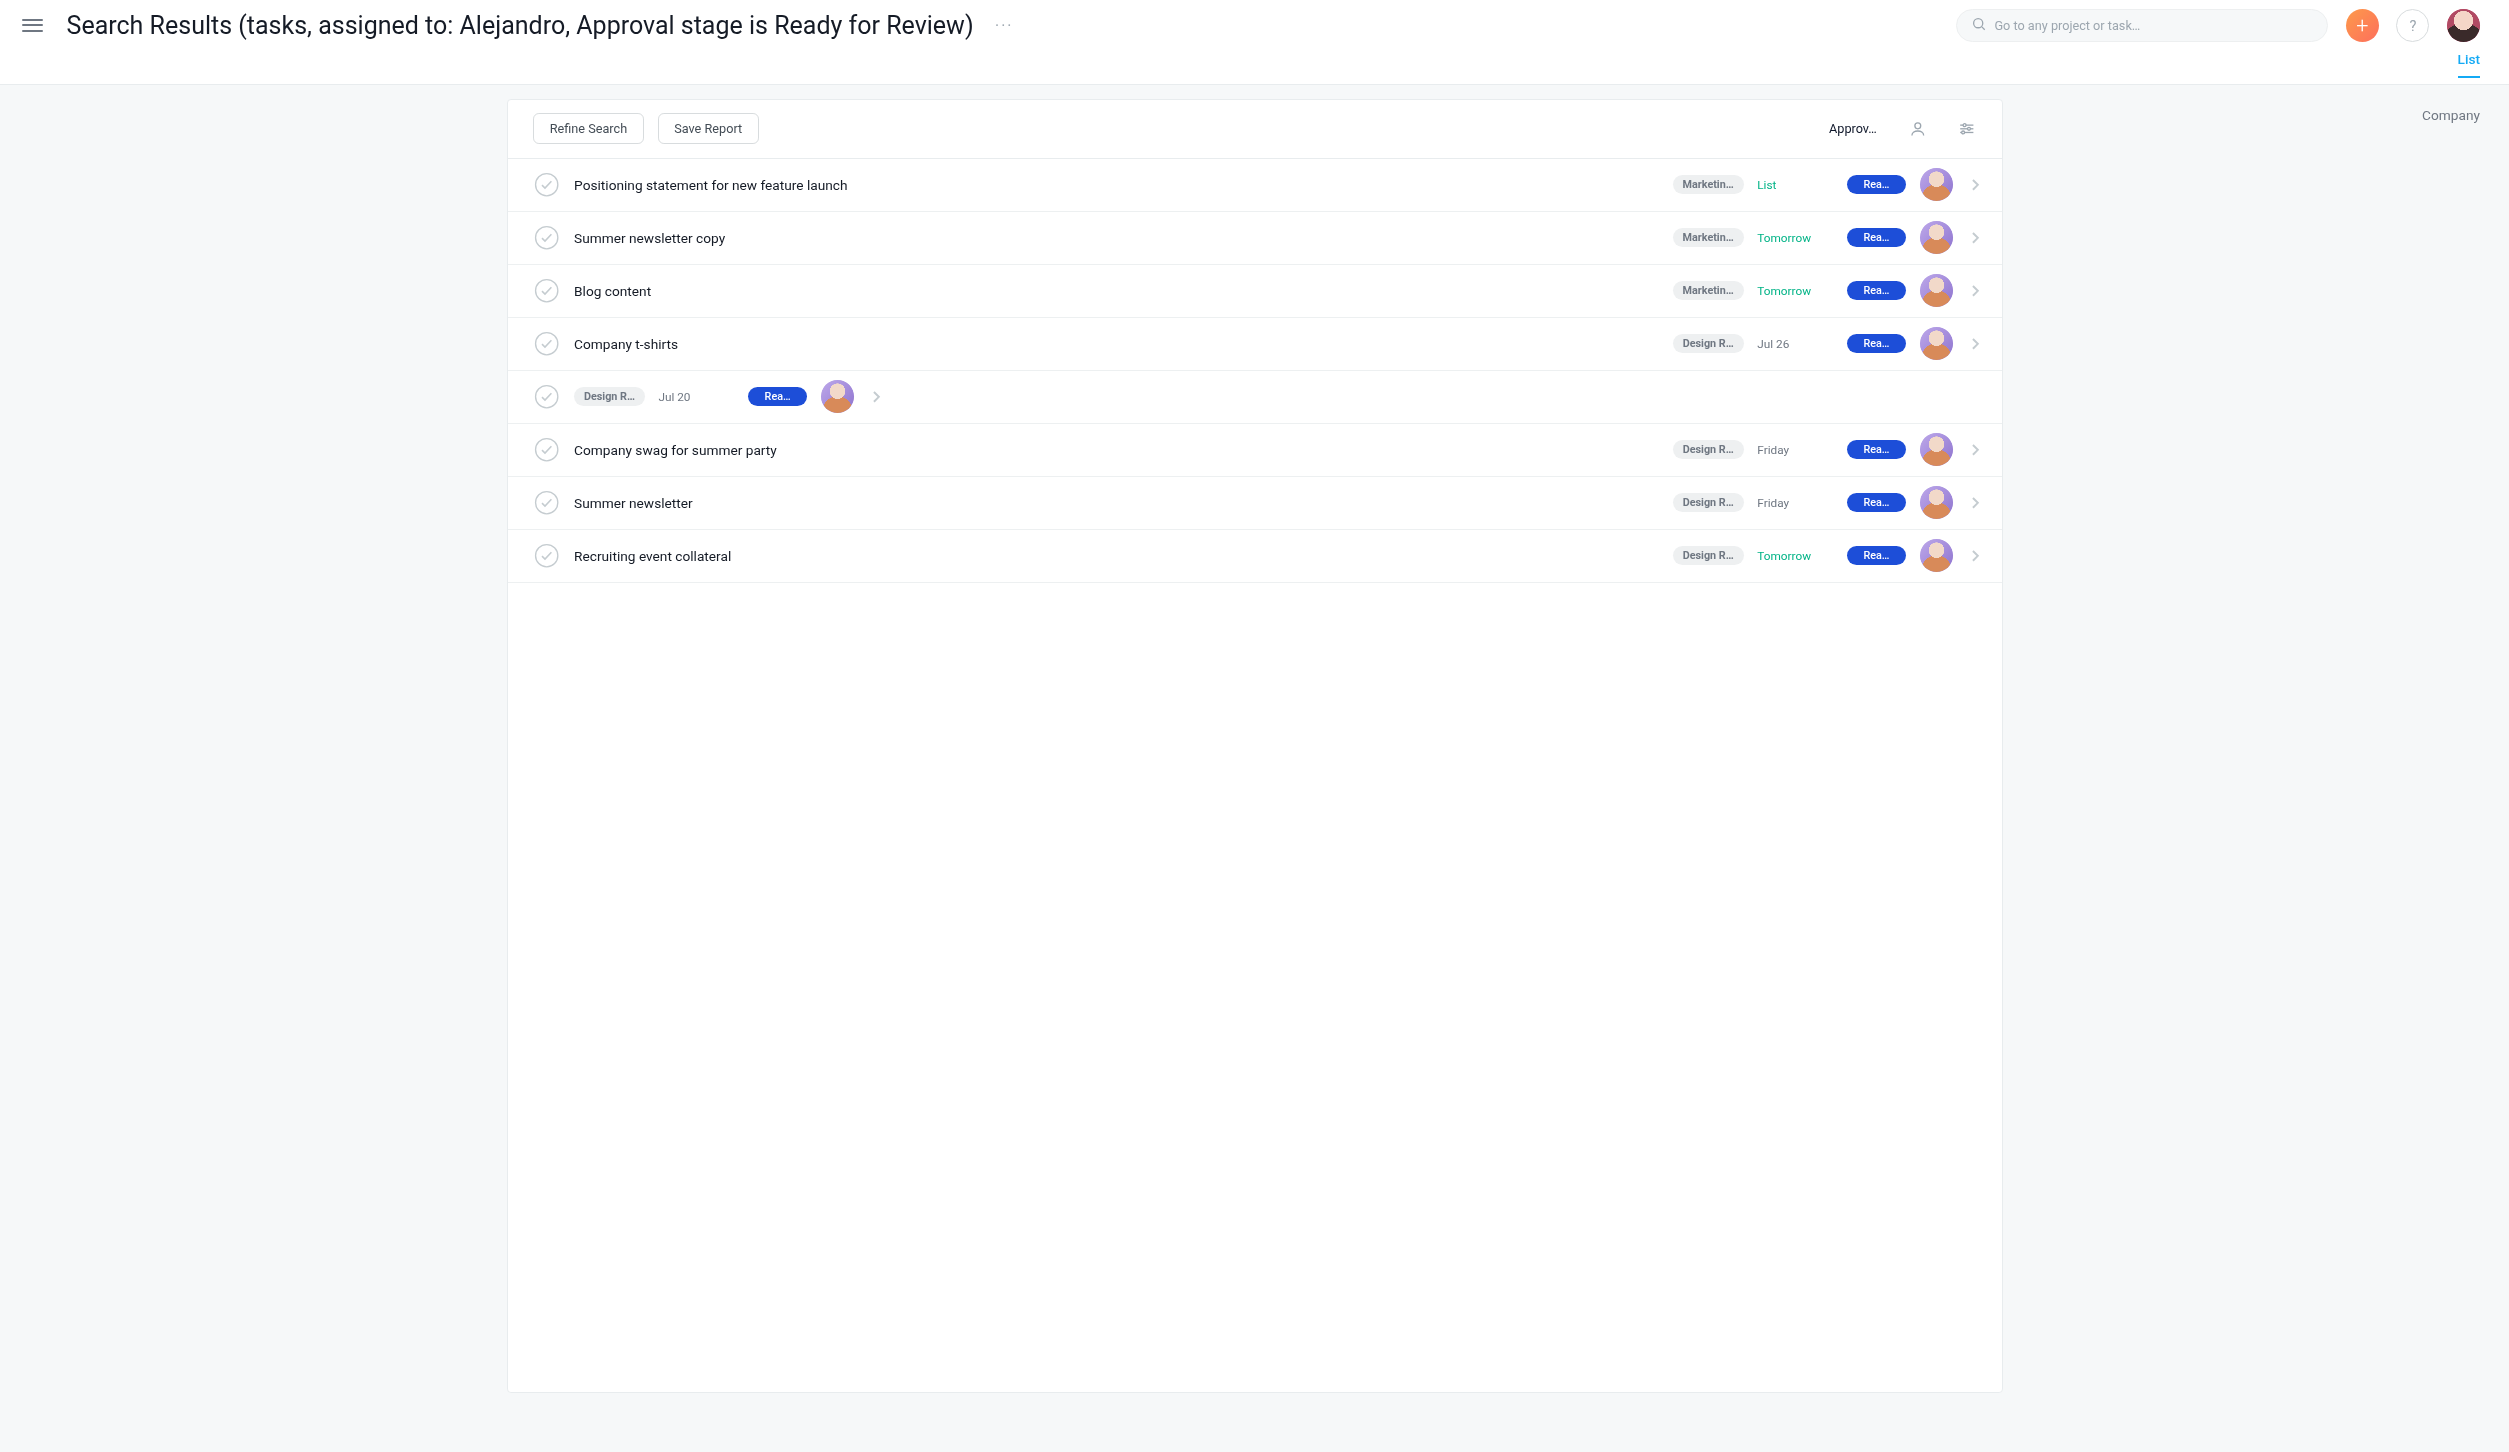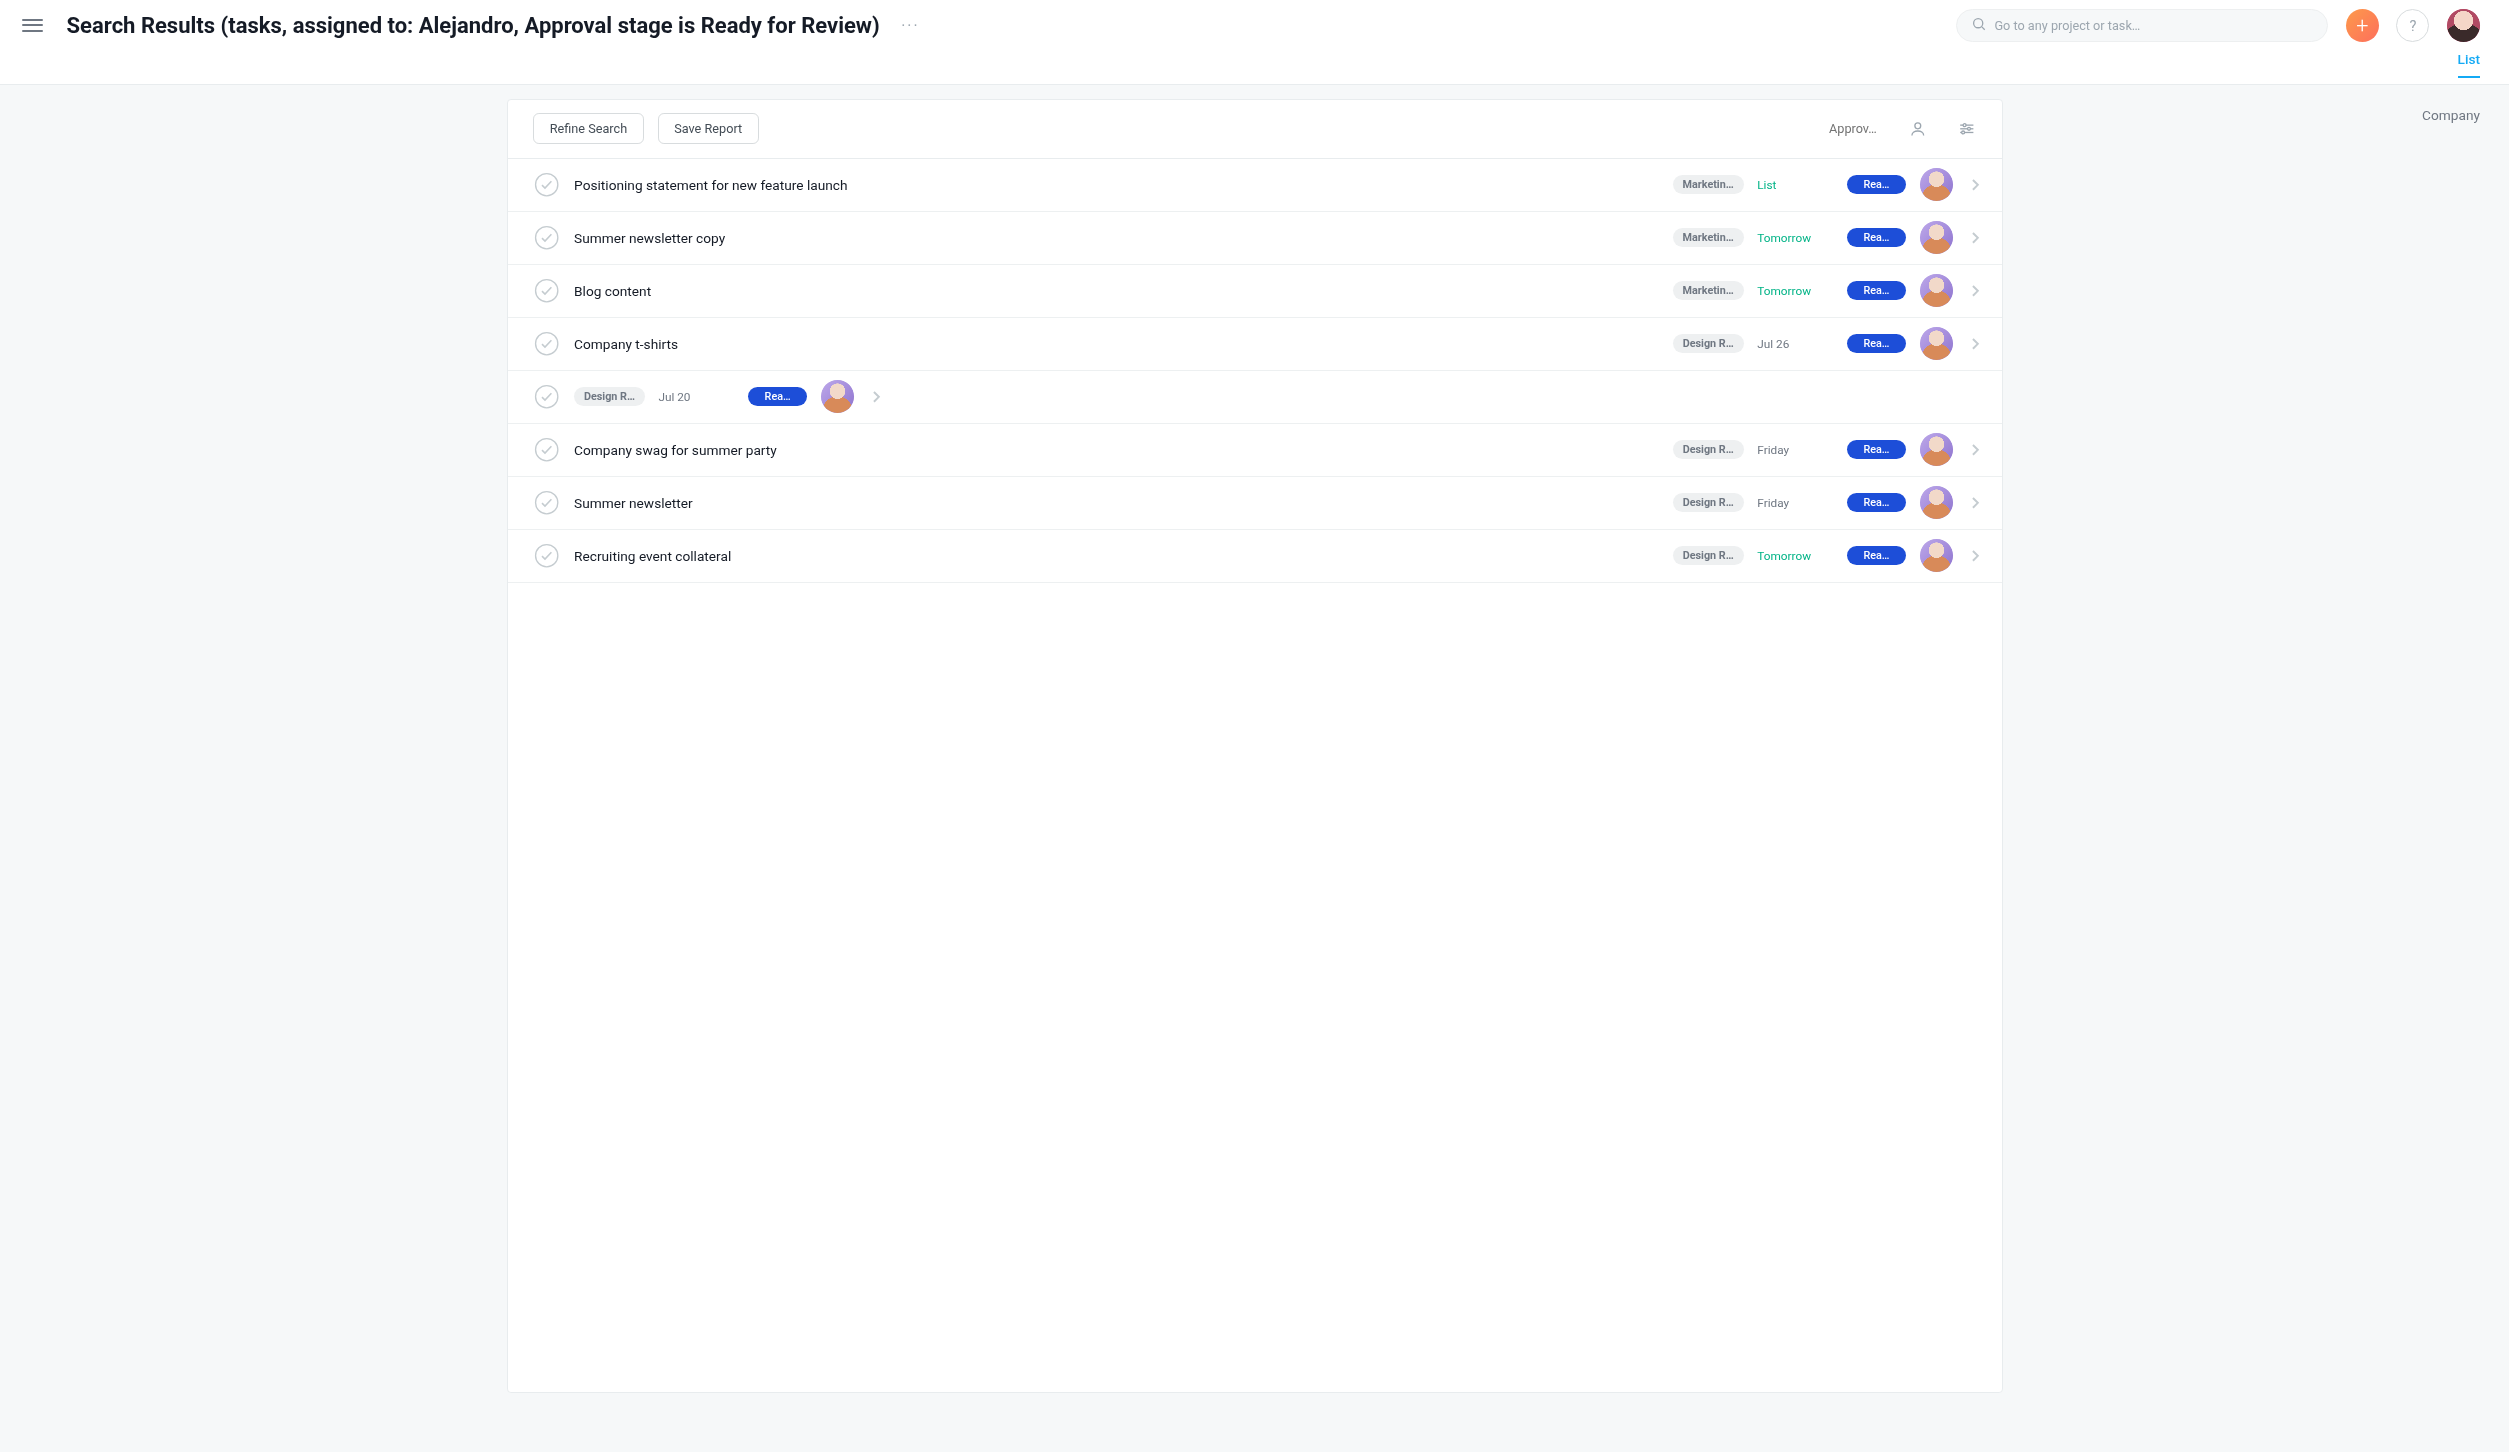--- a/index.html
+++ b/index.html
@@ -3,21 +3,21 @@
   <meta charset="utf-8">
   <style>
     * { margin:0; padding:0; box-sizing:border-box; font-family:-apple-system,BlinkMacSystemFont,"Segoe UI",Roboto,Helvetica,Arial,sans-serif; }
     body { background:#f6f8f9; color:#151b26; font-size:12.7px; }
 
     
     .topbar { background:#fff; border-bottom:1px solid #e8ecee; padding:0 29px 0 21.6px; }
     .topbar-row1 { display:flex; align-items:center; height:51px; gap:17.6px; }
     .hamburger { width:27.4px; height:27.4px; display:flex; flex-direction:column; justify-content:center; gap:3.9px; cursor:pointer; }
     .hamburger span { height:2px; background:#6f7782; border-radius:1px; width:21.6px; }
-    .page-title { font-size:22px; font-weight:700; color:#151b26; white-space:nowrap; }
+    .page-title { font-size:25px; font-weight:400; color:#151b26; white-space:nowrap; }
     .title-more { color:#9ca6af; font-size:15.7px; letter-spacing:2px; cursor:pointer; padding:2px 3.9px; }
     .topbar-spacer { flex:1; }
     .search-box { position:relative; width:372px; height:33px; background:#f6f8f9; border:1px solid #edeff0; border-radius:16.7px; display:flex; align-items:center; padding:0 13.7px; }
     .search-box svg { flex-shrink:0; }
     .search-box input { border:none; background:transparent; outline:none; font-size:12.7px; color:#6f7782; margin-left:7.8px; width:100%; }
     .search-box input::placeholder { color:#9ca6af; }
     .round-btn { width:33px; height:33px; border-radius:50%; display:flex; align-items:center; justify-content:center; cursor:pointer; font-size:14.7px; }
     .add-btn { background:linear-gradient(135deg,#fd9a4b,#fd6f5c); color:#fff; font-weight:300; font-size:21.6px; line-height:1; }
     .help-btn { border:1px solid #d8dcde; color:#9ca6af; background:#fff; }
     .avatar-btn { background:linear-gradient(135deg,#c94b6b,#8e3a5b); overflow:hidden; }
@@ -28,21 +28,21 @@
     .tab { font-size:13.7px; color:#6f7782; padding-bottom:8.8px; cursor:pointer; border-bottom:2.9px solid transparent; }
     .tab.active { color:#14aaf5; border-bottom-color:#14aaf5; font-weight:500; }
     .panel { background:#fff; border:1px solid #e8ecee; border-radius:3.9px; margin:0 261px 0 510px; min-height:1294px; }
     @media (max-width:2940px){ .panel{ margin:0 auto; width:1490px; } }
     
     .panel { width:1496px; margin:13.7px auto 0; }
 
     .panel-toolbar { display:flex; align-items:center; padding:13.7px 25.5px; gap:13.7px; border-bottom:1px solid #e8ecee; }
     .btn-outline { border:1px solid #d8dcde; background:#fff; color:#444d56; font-size:12.7px; padding:6.9px 15.7px; border-radius:5.9px; cursor:pointer; }
     .toolbar-spacer { flex:1; }
-    .toolbar-right { display:flex; align-items:center; gap:32px; color:#737373; font-size:12.7px; }
+    .toolbar-right { display:flex; align-items:center; gap:32px; color:#0f172a; font-size:12.7px; }
     .toolbar-right .t-label { max-width:59px; overflow:hidden; text-overflow:ellipsis; white-space:nowrap; }
     .toolbar-icon { cursor:pointer; display:flex; align-items:center; }
 
     
     .task-row { display:flex; align-items:center; height:53px; padding:0 17.6px 0 25.5px; border-bottom:1px solid #edf0f1; gap:13.7px; }
     .check { width:27.4px; height:27.4px; flex-shrink:0; cursor:pointer; }
     .check svg { width:27.4px; height:27.4px; }
     .task-name { flex:1; font-size:13.7px; color:#151b26; cursor:pointer; }
 
     .proj-pill { background:#eef0f1; color:#6f7782; font-size:10.8px; padding:2.9px 9.8px; border-radius:9.8px; max-width:94px; overflow:hidden; text-overflow:ellipsis; white-space:nowrap;font-weight:bold; }

